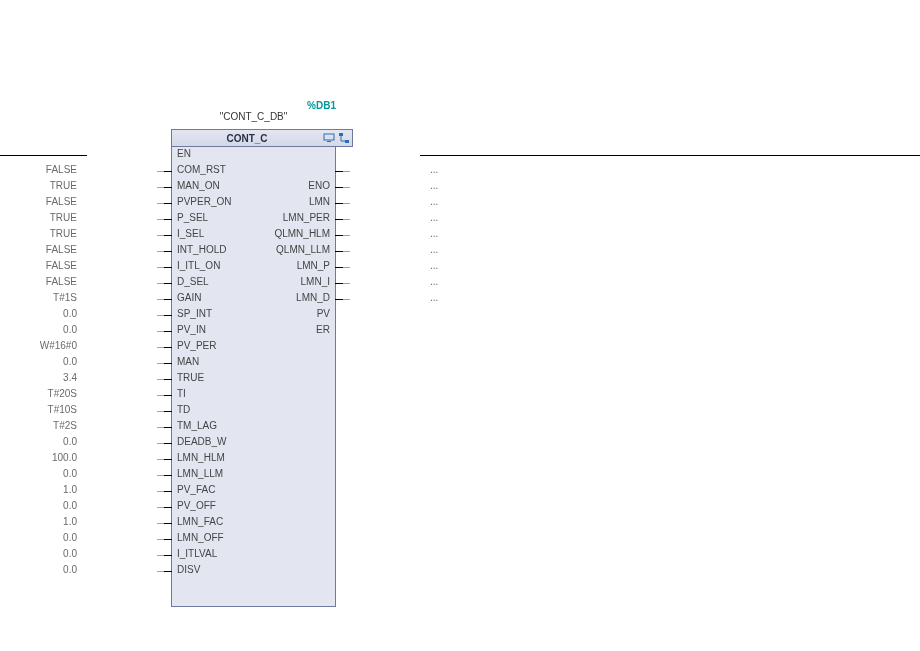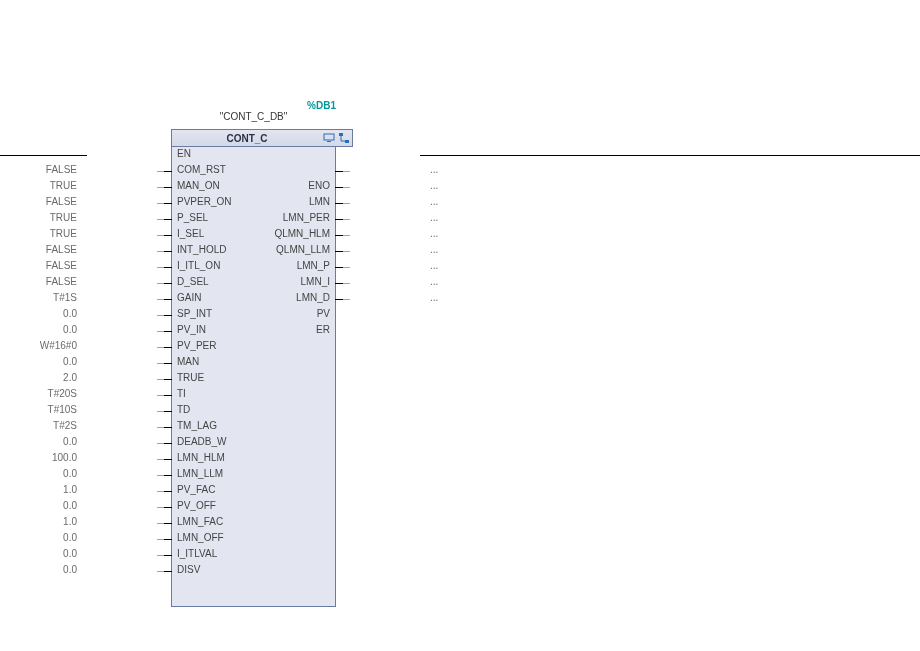--- a/index.html
+++ b/index.html
@@ -224,21 +224,21 @@
           <div class="stub"></div>
           <div class="dash"></div>
           <span class="val">0.0</span>
         </div>
       </div>
       <div class="pin-row">
         <div class="pin-left">
           <span class="lbl">TRUE</span>
           <div class="stub"></div>
           <div class="dash"></div>
-          <span class="val">2.0</span>
+          <span class="val">3.4</span>
         </div>
       </div>
       <div class="pin-row">
         <div class="pin-left">
           <span class="lbl">TI</span>
           <div class="stub"></div>
           <div class="dash"></div>
           <span class="val">T#20S</span>
         </div>
       </div>

